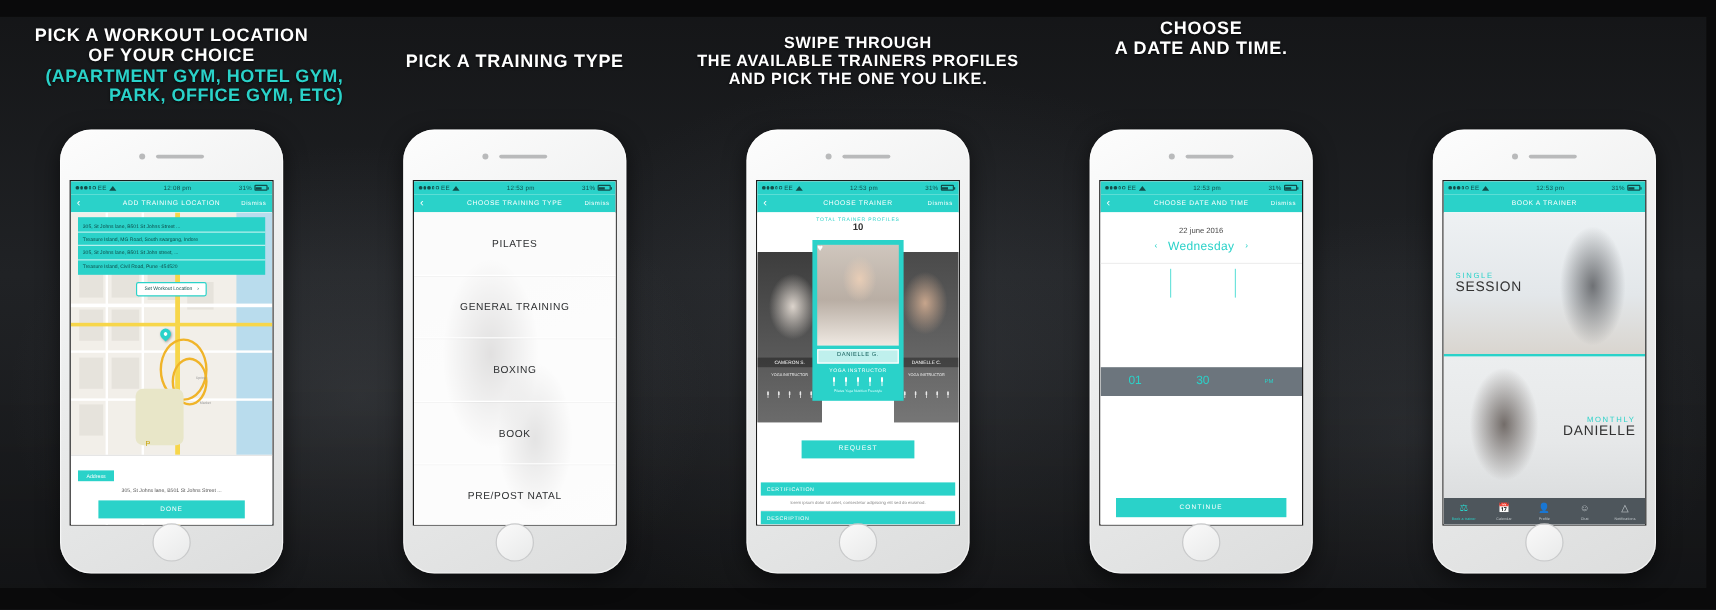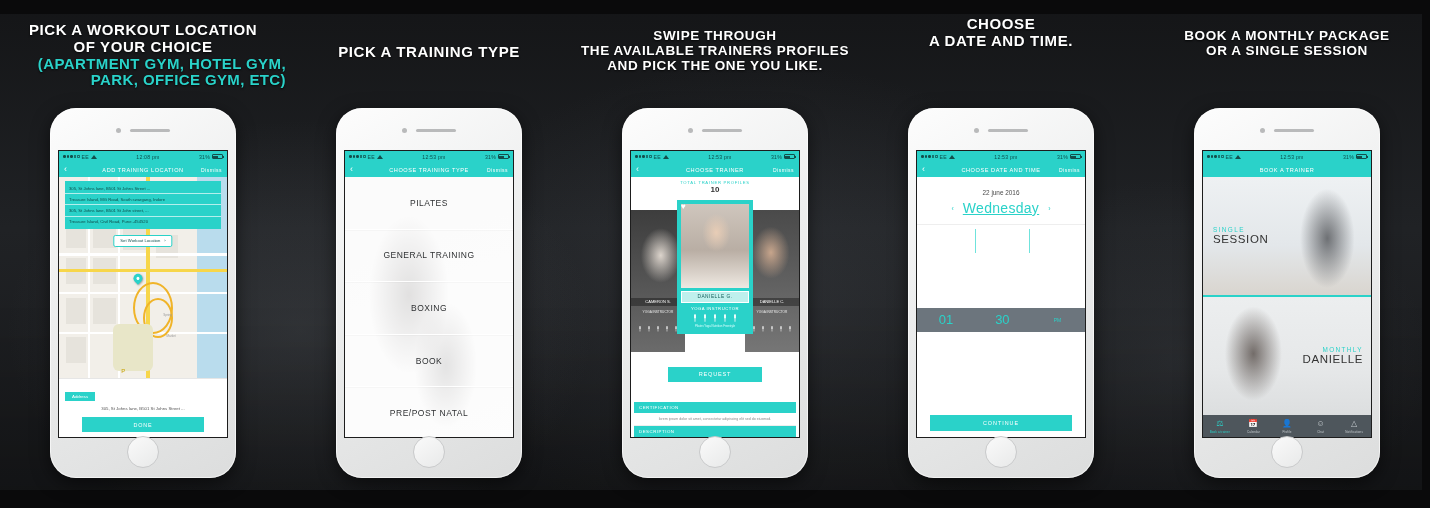--- a/index.html
+++ b/index.html
@@ -222,35 +222,35 @@
   .acc{position:absolute;left:3px;right:3px;bottom:2px;}
   .acc .hd{background:#2ad2c9;color:#fff;font-size:4.4px;letter-spacing:.5px;padding:3px 5px;}
   .acc .bd{font-size:3.6px;color:#8a8a8a;padding:4px 5px;border-bottom:.6px solid #eee;text-align:center;}
   .acc .hd2{background:#2ad2c9;color:#fff;font-size:4.4px;letter-spacing:.5px;padding:3px 5px;}
 
   
   .dt{position:absolute;inset:0;background:#fff;display:flex;flex-direction:column;}
   .dt .date{text-align:center;font-size:6.4px;color:#4a4a4a;padding:12px 0 4px;}
   .dt .day{display:flex;align-items:center;justify-content:center;gap:9px;padding-bottom:8px;}
   .dt .day .arw{color:#2ad2c9;font-size:7px;line-height:1;}
-  .dt .day .nm{color:#2ad2c9;font-size:14px;letter-spacing:.3px;text-decoration:underline;}
+  .dt .day .nm{color:#2ad2c9;font-size:10px;letter-spacing:.3px;}
   .wheels{position:relative;flex:1;display:flex;border-top:.6px solid #eee;}
   .wheel{flex:1;position:relative;display:flex;flex-direction:row;align-items:center;justify-content:center;gap:0;}
   .wheel.hr{flex:1.05;}
   .wheel .sep{position:absolute;top:4px;bottom:4px;width:.8px;background:#6fe3dc;}
   .wheel .sep.l{left:0;}
   .wheel .sep.r{right:0;}
   .wheel span{display:block;height:24px;line-height:24px;font-size:7.5px;color:#6d6d6d;text-align:center;}
   .wheel span.dim{color:#d2d2d2;}
   .wheel span.ampm{font-size:5px;color:#8a8a8a;}
   .selband{
     position:absolute;left:0;right:0;top:50%;transform:translateY(-50%);
     height:24px;background:#6c757d;display:flex;pointer-events:none;
   }
-  .selband .cell{flex:1;color:#2ad2c9;font-size:13px;line-height:24px;text-align:center;}
+  .selband .cell{flex:1;color:#2ad2c9;font-size:10px;line-height:24px;text-align:center;}
   .selband .cell.hr{flex:1.05;}
   .selband .cell.ampm{font-size:5px;}
   .dt .cont{margin:0 auto 8px;width:84%;background:#2ad2c9;color:#fff;text-align:center;font-size:5.4px;letter-spacing:1px;padding:5px 0;}
 
   
   .pk{position:absolute;inset:0;display:flex;flex-direction:column;background:#fff;}
   .pk .card{flex:1;position:relative;overflow:hidden;}
   .pk .card.one{
     background:
       radial-gradient(ellipse 44px 80px at 74% 52%, rgba(60,62,66,.70), transparent 62%),
@@ -590,24 +590,20 @@
               </div>
               <div class="cont">CONTINUE</div>
             </div>
           </div>
         </div>
         <div class="home"></div>
       </div>
     </div>
 
     <div class="panel">
-      <div class="caption small" style="top:28px">
-        <span class="line">BOOK A MONTHLY PACKAGE</span>
-        <span class="line">OR A SINGLE SESSION</span>
-      </div>
       <div class="phone">
         <div class="speaker">
           <span class="cam"></span>
           <span class="grille"></span>
         </div>
         <div class="screen">
           <div class="statusbar">
             <span class="sb-left">
               <span class="dots">
                   <i></i>

